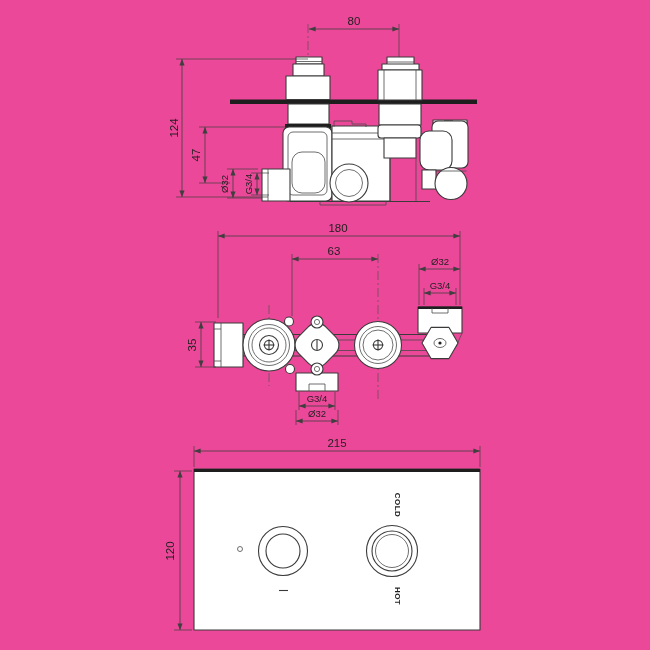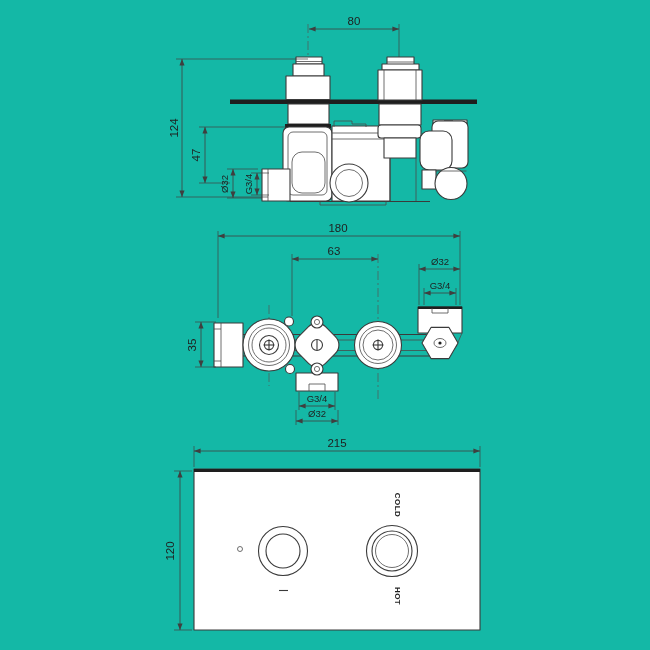--- a/index.html
+++ b/index.html
@@ -1,16 +1,16 @@
 <!DOCTYPE html>
 <html><head>
 <meta charset="utf-8">
 <style>
   html,body{margin:0;padding:0;background:#ffffff;}
-  .canvas{position:relative;width:650px;height:650px;background:#14b8a6;overflow:hidden;
+  .canvas{position:relative;width:650px;height:650px;background:#ec4899;overflow:hidden;
           font-family:"Liberation Sans", sans-serif;}
   svg{position:absolute;left:0;top:0;}
   .outline{fill:none;stroke:#3a3a3a;stroke-width:1.1;stroke-linejoin:round;}
   .outline-w{fill:#ffffff;stroke:#3a3a3a;stroke-width:1.1;stroke-linejoin:round;}
   .thin{fill:none;stroke:#4a4a4a;stroke-width:0.8;}
   .dark{fill:#1e1e1e;stroke:none;}
   .dim{fill:none;stroke:#3f3f3f;stroke-width:0.8;}
   .ext{fill:none;stroke:#3f3f3f;stroke-width:0.7;}
   .cl{fill:none;stroke:#555;stroke-width:0.7;stroke-dasharray:9 3 2 3;}
   text{fill:#1f1f1f;font-family:"Liberation Sans", sans-serif;}

